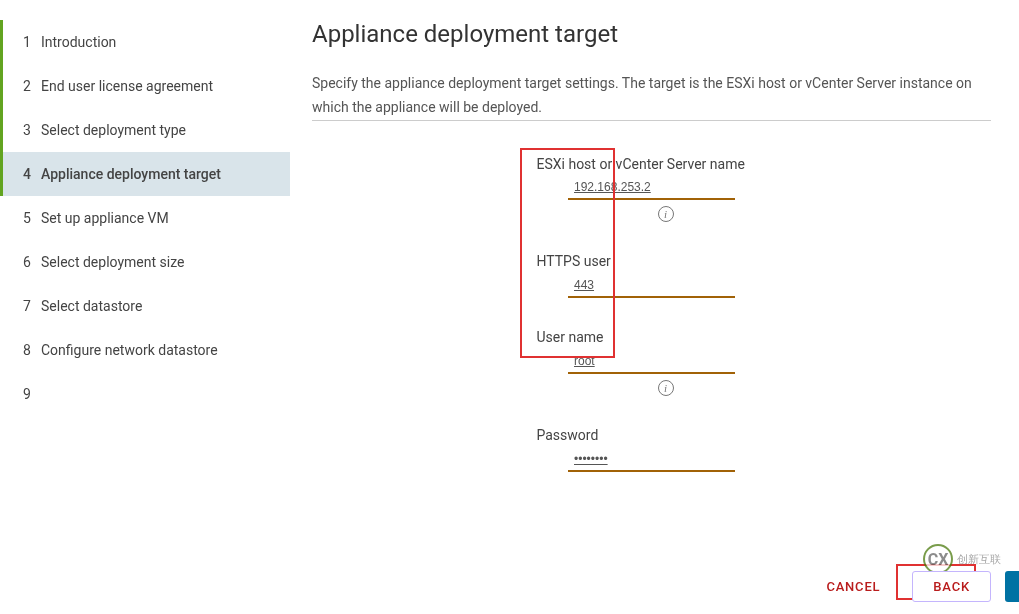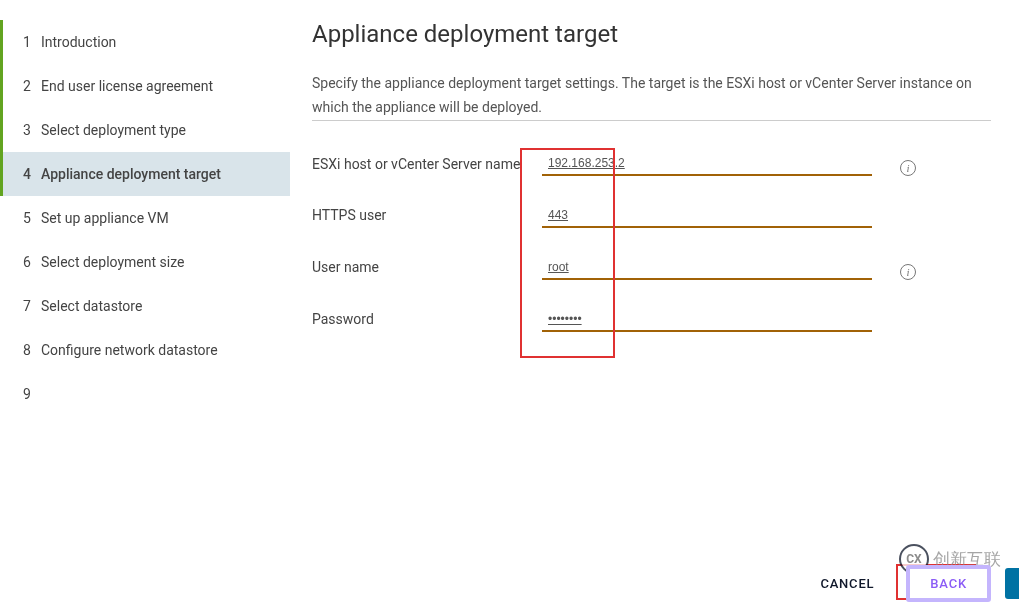--- a/index.html
+++ b/index.html
@@ -58,22 +58,23 @@
       color: #555;
       line-height: 1.7;
     }
     .divider {
       border: none;
       border-top: 1px solid #ccc;
       margin-bottom: 28px;
     }
     .form-row {
       display: flex;
-      align-items: flex-end;
+      align-items: center;
       margin-bottom: 24px;
+      flex-direction: column;
     }
     .form-label {
       width: 230px;
       color: #444;
       font-size: 14px;
       line-height: 1.7;
       padding-top: 4px;
     }
     .form-input-wrap {
       flex: 1;
@@ -114,35 +115,35 @@
     }
     .footer {
       position: absolute;
       bottom: 12px;
       right: 28px;
       display: flex;
       align-items: center;
       gap: 18px;
     }
     .btn-text {
-      color: #0f172a;
+      color: #b91c1c;
       font-size: 13px;
       font-weight: 500;
       letter-spacing: 0.8px;
       cursor: pointer;
       padding: 8px 14px;
     }
     .btn-outline {
-      color: #8b5cf6;
+      color: #b91c1c;
       font-size: 13px;
       font-weight: 500;
       letter-spacing: 0.8px;
       cursor: pointer;
       padding: 7px 20px;
-      border: 4px solid #c4b5fd;
+      border: 1px solid #c4b5fd;
       border-radius: 3px;
       background: #fff;
     }
     .btn-primary {
       color: #fff;
       font-size: 13px;
       font-weight: 500;
       letter-spacing: 0.8px;
       cursor: pointer;
       padding: 8px 20px;
@@ -154,32 +155,32 @@
       bottom: 40px;
       right: 18px;
       display: flex;
       align-items: center;
       gap: 4px;
       opacity: 0.75;
     }
     .wm-circle {
       width: 30px;
       height: 30px;
-      border: 2px solid #0f172a;
+      border: 2px solid #4d7c0f;
       border-radius: 50%;
       display: flex;
       align-items: center;
       justify-content: center;
-      font-size: 12px;
+      font-size: 16px;
       font-weight: bold;
       color: #666;
       background: #fff;
     }
     .wm-text {
-      font-size: 17px;
+      font-size: 11px;
       color: #888;
       line-height: 1;
     }
   </style>
 </head>
 <body>
 
 <div class="sidebar">
   <div class="sidebar-item completed">
     <span class="num">1</span>

